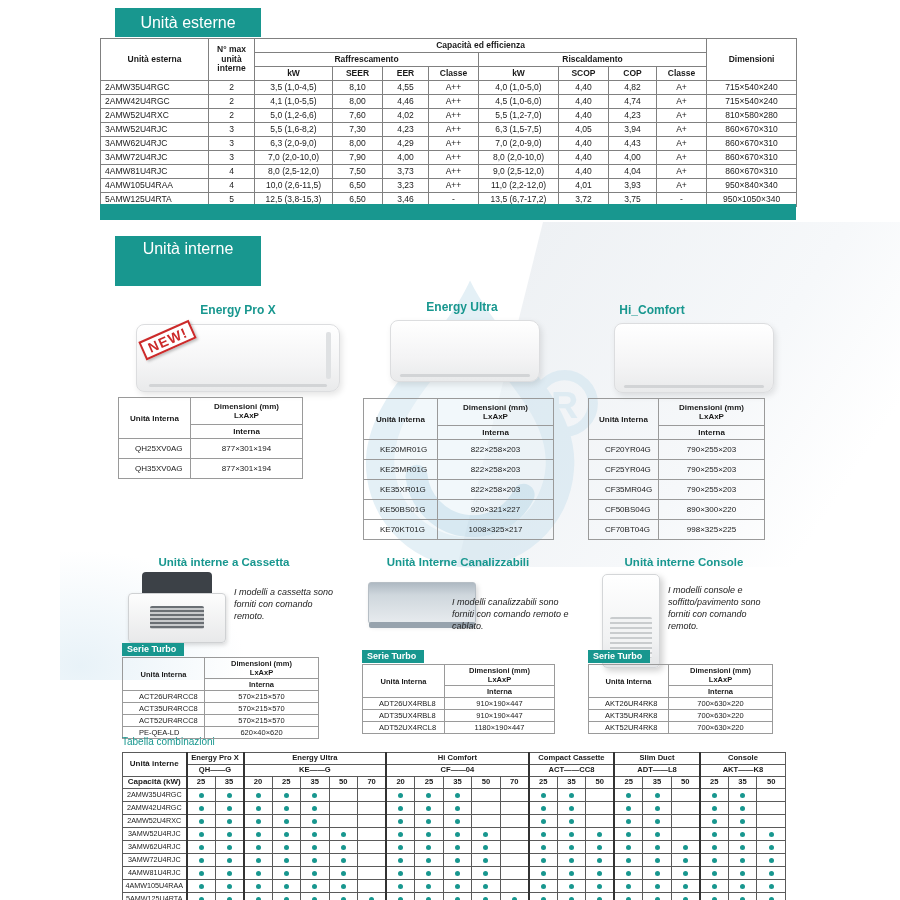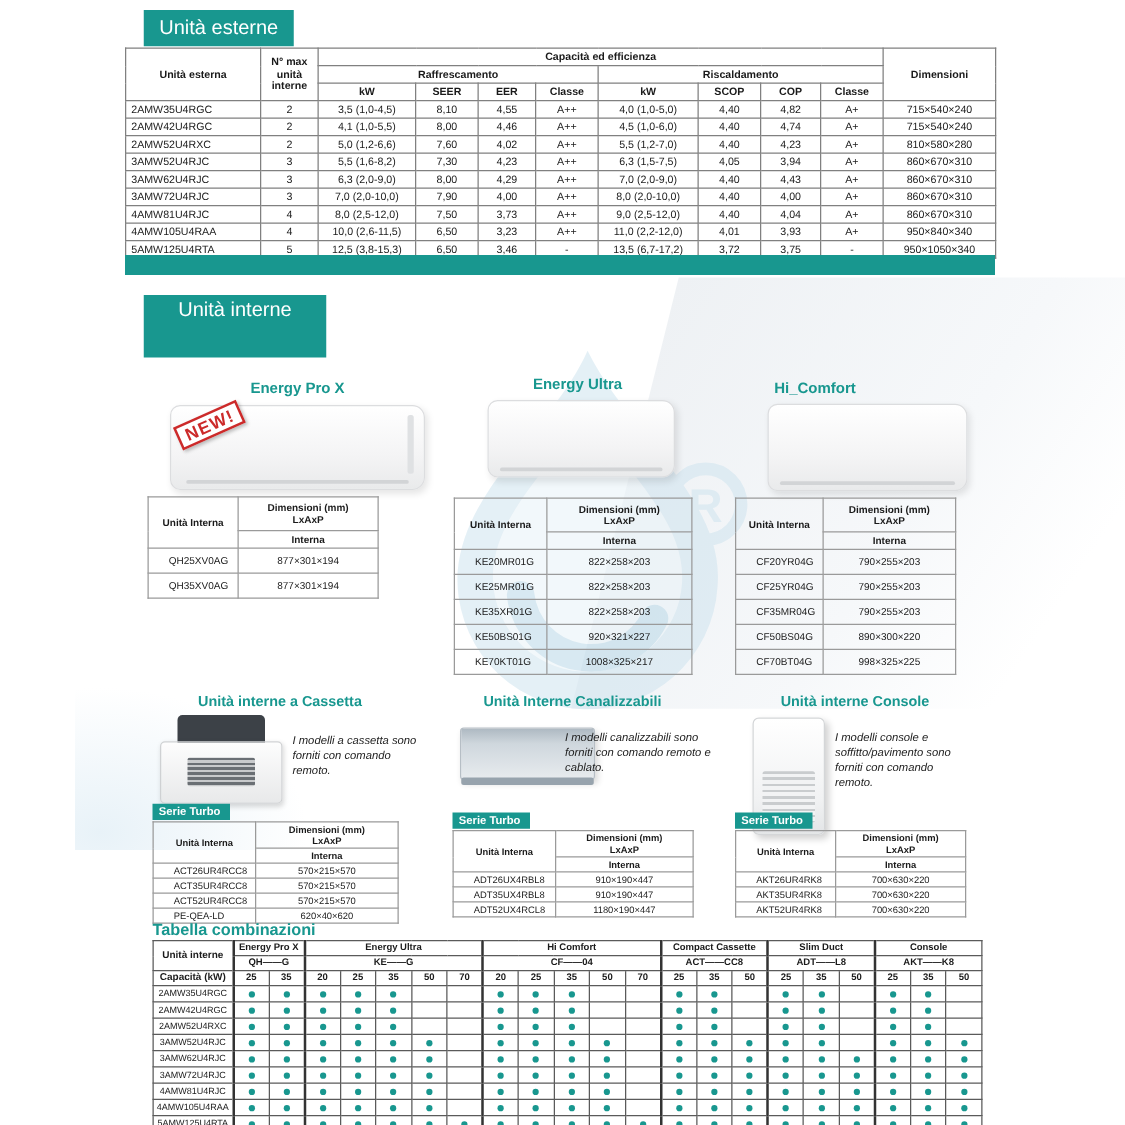--- a/index.html
+++ b/index.html
@@ -8,21 +8,21 @@
   .abs{position:absolute;}
   
   .bg-swoosh{left:500px;top:222px;width:420px;height:345px;
     background:linear-gradient(112deg,#eef1f4 0%,#f6f8fa 55%,rgba(255,255,255,0) 85%);
     transform:skewX(-14deg);z-index:0;}
   .bg-swoosh2{left:60px;top:540px;width:200px;height:140px;
     background:radial-gradient(ellipse at 10% 90%,#e8f2f8 0%,rgba(255,255,255,0) 65%);z-index:0;}
   .watermark{left:322px;top:268px;z-index:0;opacity:.55;}
   
   .tbox{background:#18978F;color:#fff;text-align:center;z-index:2;}
-  #outdoor-title{left:115px;top:8px;width:120px;height:29px;font-size:16px;line-height:29px;}
+  #outdoor-title{left:115px;top:8px;width:146px;height:29px;font-size:16px;line-height:29px;}
   #indoor-title{left:115px;top:236px;width:146px;height:48px;padding-top:2px;}
   #indoor-title .l1{font-size:16px;line-height:22px;}
   #indoor-title .l2{font-size:17px;font-style:italic;line-height:20px;margin-top:33px;}
   
   table{border-collapse:collapse;z-index:1;position:absolute;background:transparent;}
   .spec{left:100px;top:38px;width:696px;font-size:8.5px;table-layout:fixed;background:#fff;}
   .spec th,.spec td{border:1px solid #808080;padding:0 2px;text-align:center;height:13px;line-height:1.15;}
   .spec thead th{font-weight:bold;font-size:8.5px;}
   .spec td:first-child{text-align:left;padding-left:4px;}
   .teal-bar{left:100px;top:204px;width:696px;height:16px;background:#18978F;z-index:1;}
@@ -59,21 +59,21 @@
     background:repeating-linear-gradient(180deg,#6a6f74 0 2px,#c8cacc 2px 4px);border-radius:2px;}
   .duct{background:linear-gradient(180deg,#aeb9c2 0%,#cfd7dd 30%,#e7ebee 100%);
     border:1px solid #b6bec5;border-radius:3px;box-shadow:2px 3px 5px rgba(0,0,0,.15);z-index:1;}
   .duct .lip{position:absolute;left:0;right:0;bottom:-5px;height:6px;background:#97a3ad;border-radius:2px;}
   .console{background:linear-gradient(180deg,#fff 0%,#f1f2f3 70%,#e3e5e7 100%);
     border:1px solid #d4d6d8;border-radius:5px;box-shadow:3px 3px 6px rgba(0,0,0,.18);z-index:1;}
   .console .grille{position:absolute;left:12%;right:12%;top:46%;bottom:10%;
     background:repeating-linear-gradient(180deg,#c9ccce 0 2px,#f2f3f4 2px 5px);border-radius:2px;}
   .desc{font-style:italic;font-size:9px;line-height:1.35;color:#222;z-index:2;}
   
-  #combi-title{left:122px;top:736px;color:#18978F;font-weight:bold;font-size:13px;z-index:2;}
+  #combi-title{left:122px;top:736px;color:#18978F;font-weight:normal;font-size:10px;z-index:2;}
   .combi{left:122px;top:752px;width:664px;table-layout:fixed;font-size:8px;background:#fff;}
   .combi th,.combi td{border:1px solid #5a5a5a;padding:0;text-align:center;height:11px;
     overflow:hidden;white-space:nowrap;line-height:1.1;}
   .combi thead th{font-weight:bold;font-size:7.6px;}
   .combi tbody th{font-weight:normal;font-size:7.2px;}
   .combi tbody td{height:12px;}
   .combi .gs{border-left:2px solid #333;}
   .combi .ucol{font-weight:bold;font-size:8px;}
   .dot{display:block;width:5px;height:5px;border-radius:50%;background:#18978F;margin:0 auto;}
 </style>
@@ -410,21 +410,21 @@
         <td>PE-QEA-LD</td>
         <td>620×40×620</td>
       </tr>
     </tbody>
 </table>
 
 <div class="abs sec-title small" style="left:352px;top:556px;width:212px">Unità Interne Canalizzabili</div>
 <div class="abs duct" style="left:368px;top:582px;width:106px;height:40px">
   <div class="lip"></div>
 </div>
-<div class="abs desc" style="left:452px;top:584px;width:128px">I modelli canalizzabili sono forniti con comando remoto e cablato.</div>
+<div class="abs desc" style="left:452px;top:596px;width:128px">I modelli canalizzabili sono forniti con comando remoto e cablato.</div>
 <div class="abs serie-label" style="left:362px;top:650px">Serie Turbo</div>
 <table class="dim serie-dim" style="left:362px;top:664px;width:192px;font-size:7.5px">
   <colgroup>
       <col style="width:82px">
       <col style="width:110px">
     </colgroup>
   <thead>
     <tr>
       <th rowspan="2">Unità Interna</th>
       <th class="h1"><span>Dimensioni (mm)</span><br><span>LxAxP</span></th>

